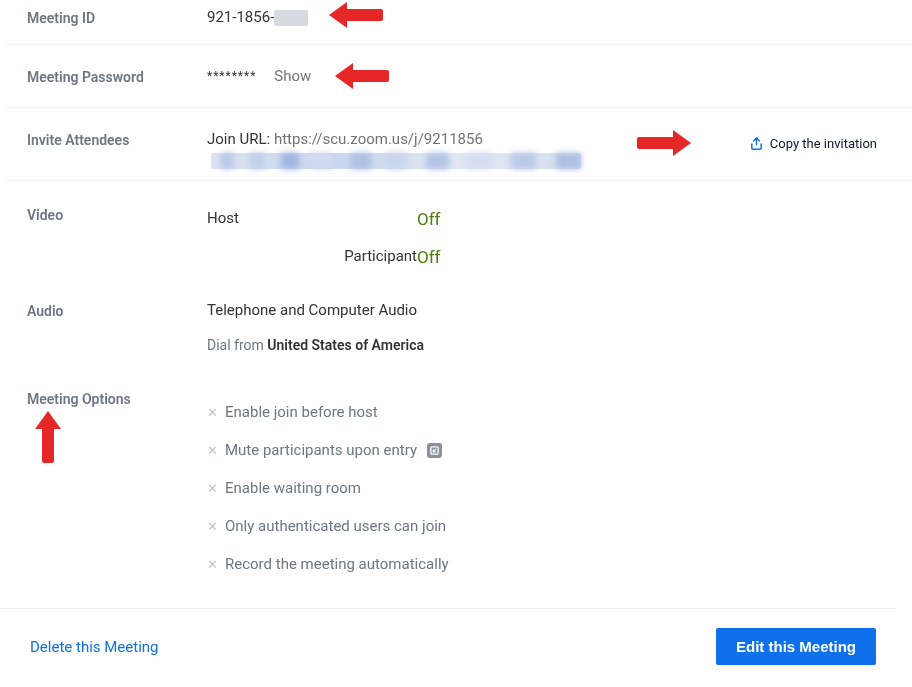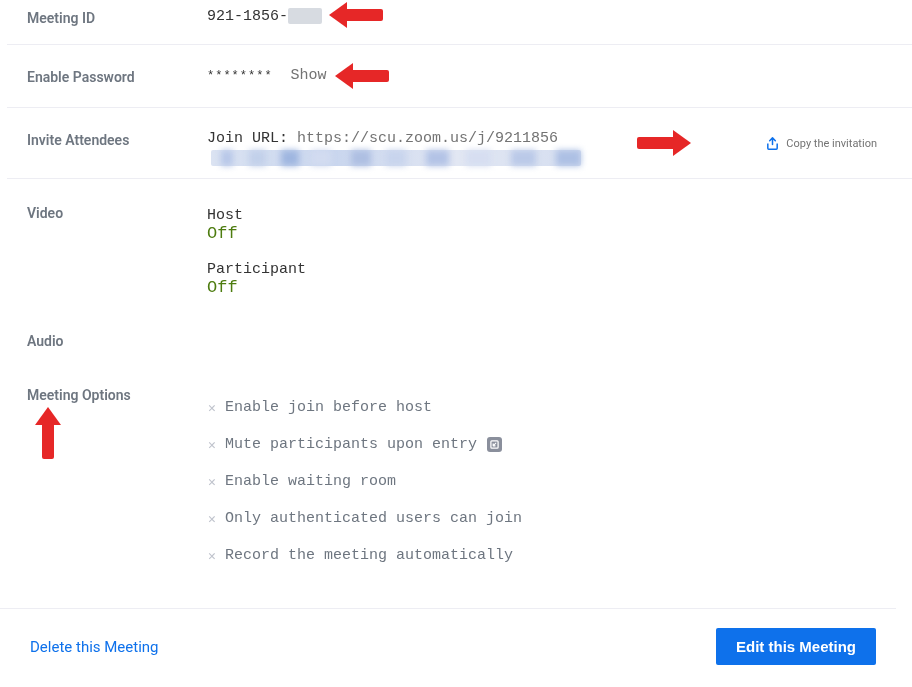--- a/index.html
+++ b/index.html
@@ -2,40 +2,40 @@
 <html><head>
 <meta charset="utf-8">
 <style>
   * { box-sizing: border-box; margin: 0; padding: 0; }
   html, body { width: 912px; height: 687px; font-family: -apple-system, BlinkMacSystemFont, "Segoe UI", Roboto, "Helvetica Neue", Arial, sans-serif; font-size: 14px; color: #232333; background: #fff; }
   .container { width: 100%; margin-left: 7px; }
   .section { border-bottom: 1px solid #ededf3; }
   .row { display: flex; padding: 14px 20px; align-items: flex-start; position: relative; }
   .row.first { padding-top: 8px; padding-bottom: 18px; }
   .label { width: 180px; color: #6e7680; font-weight: 600; font-size: 14px; flex-shrink: 0; padding-top: 2px;}
-  .value { flex: 1; color: #333; font-size: 15px; font-family: Liberation Mono, monospace;}
+  .value { flex: 1; color: #333; font-size: 15px;}
   .value-line { display: flex; align-items: center; gap: 18px; }
   .link { color: #737373; cursor: pointer; font-size: 15px;}
   .blur-box {
     display: inline-block;
     height: 16px;
     border-radius: 2px;
     vertical-align: middle;
   }
   .blur-id { width: 34px; background: #d7dbe1; }
   .blur-url { width: 370px; height: 16px; position: relative; background: linear-gradient(90deg,#dbe3f2,#c9d6ee,#e2e7f3,#d5def0); filter: blur(0px); }
   .blur-url::before { content:""; position:absolute; inset:0;
     background-image:
       linear-gradient(90deg, rgba(255,255,255,0) 0 10px, #b7c7e8 10px 22px, rgba(255,255,255,0) 22px 38px, #c2d0ea 38px 55px, rgba(255,255,255,0) 55px 70px, #9fb6e0 70px 88px, rgba(255,255,255,0) 88px 100px, #d2dbf0 100px 120px, rgba(255,255,255,0) 120px 140px, #aebfe2 140px 160px, rgba(255,255,255,0) 160px 175px, #c8d4ed 175px 195px, rgba(255,255,255,0) 195px 215px, #b3c3e6 215px 238px, rgba(255,255,255,0) 238px 255px, #d6def1 255px 280px, rgba(255,255,255,0) 280px 300px, #bac9e8 300px 325px, rgba(255,255,255,0) 325px 345px, #adc0e4 345px 370px);
     filter: blur(3px);
   }
   .copy-line { text-align: right; padding-right: 22px; padding-top: 6px; position: relative;}
-  .copy-link { color: #737373; cursor: pointer; font-size: 11px; display: inline-flex; align-items: center; gap: 6px;}
+  .copy-link { color: #0f172a; cursor: pointer; font-size: 13px; display: inline-flex; align-items: center; gap: 6px;}
   .copy-link svg { width: 15px; height: 15px; }
-  .subrow { display: flex; padding: 4px 0; flex-direction: column; }
+  .subrow { display: flex; padding: 4px 0; }
   .subrow .sublabel { width: 210px; color: #333; font-size: 15px;}
   .subrow .subval { color: #4d7c0f; font-size: 17px;}
   .dial-line { color: #6e7680; font-size: 14px; padding-top: 18px; }
   .dial-line b { color: #333; font-weight: 600; }
   .options { padding-top: 4px; }
   .opt { display: flex; align-items: center; gap: 8px; padding: 10px 0; color: #6e7680; font-size: 15px;}
   .opt .x { color: #bfc3cc; font-size: 13px; width: 10px; text-align: center;}
   .opt .badge {
     display: inline-flex; align-items: center; justify-content: center;
     width: 15px; height: 15px; border-radius: 3px;
@@ -96,21 +96,21 @@
 
       <div class="arrow arrow-right" style="left: 322px; top: 2px; transform: scaleX(-1);">
         <div class="shaft" style="width:36px;"></div>
           <div class="head"></div>
       </div>
     </div>
   </div>
 
   <div class="section">
     <div class="row" style="padding-top:22px; padding-bottom:22px;">
-      <div class="label">Enable Password</div>
+      <div class="label">Meeting Password</div>
       <div class="value value-line">
         <span style="letter-spacing:1px; font-size:12px;">********</span>
         <span class="link">Show</span>
       </div>
       <div class="arrow arrow-right" style="left: 328px; top: 18px; transform: scaleX(-1);">
         <div class="shaft" style="width:36px;"></div>
           <div class="head"></div>
       </div>
     </div>
   </div>
@@ -141,29 +141,35 @@
   </div>
 
   <div>
     <div class="row" style="padding-top:24px;">
       <div class="label">Video</div>
       <div class="value">
         <div class="subrow">
           <div class="sublabel">Host</div>
           <div class="subval">Off</div>
         </div>
-        <div class="subrow" style="padding-top:14px;">
+        <div class="subrow" style="padding-top:14px;text-align:right;">
           <div class="sublabel">Participant</div>
           <div class="subval">Off</div>
         </div>
       </div>
     </div>
 
     <div class="row" style="padding-top:16px;">
       <div class="label">Audio</div>
+      <div class="value">
+        <div>Telephone and Computer Audio</div>
+        <div class="dial-line">
+          <span>Dial from </span><b>United States of America</b>
+        </div>
+      </div>
     </div>
 
     <div class="row" style="padding-top:22px; position:relative;">
       <div class="label">Meeting Options</div>
       <div class="value options">
         <div class="opt">
           <span class="x">✕</span>
           <span>Enable join before host</span>
         </div>
         <div class="opt">

